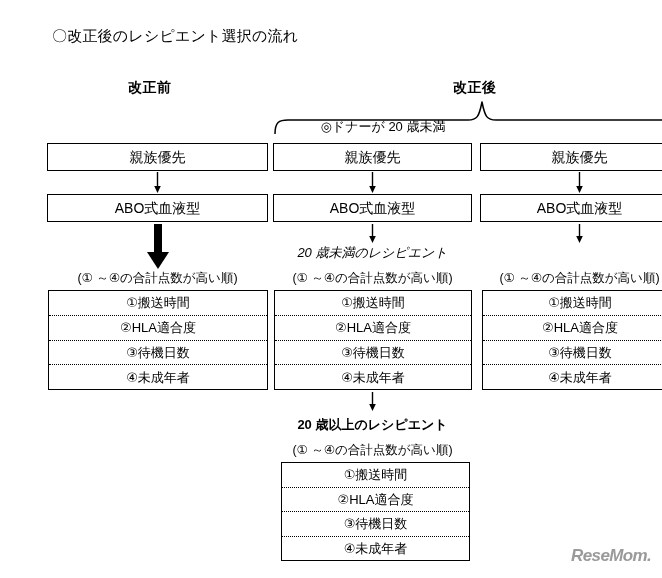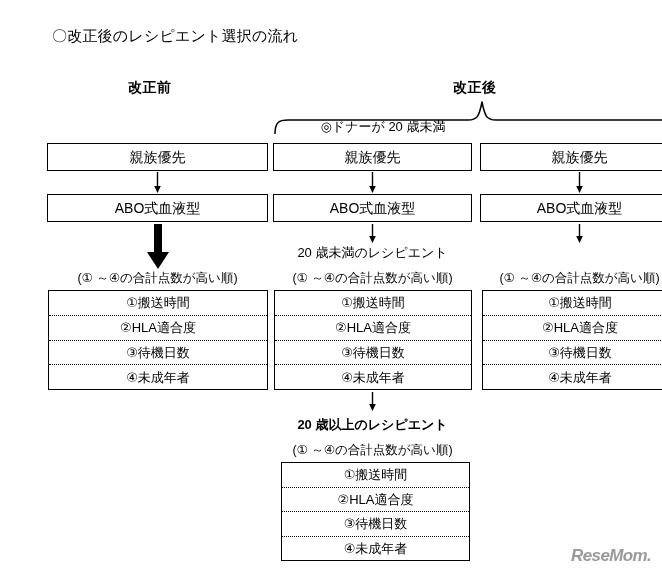--- a/index.html
+++ b/index.html
@@ -207,21 +207,21 @@
 
   <div class="box" style="left:233px; top:194px; width:199px; height:28px;">ABO式血液型</div>
 
   <div class="arrow-thin" style="left:327px; top:224px; height:20px;">
     <svg width="11" height="20" viewBox="0 0 11 20" xmlns="http://www.w3.org/2000/svg" aria-hidden="true">
       <line x1="5.5" y1="0" x2="5.5" y2="14" stroke="#000000" stroke-width="1.4"></line>
       <path d="M5.5 19 L2.2 12 L8.8 12 Z" fill="#000000"></path>
     </svg>
   </div>
 
-  <div class="caption" style="left:233px; top:245px; width:199px;">20 歳未満のレシピエント</div>
+  <div class="caption" style="left:233px; top:245px; width:199px;font-style:italic;">20 歳未満のレシピエント</div>
 
   <div class="caption sub" style="left:233px; top:270px; width:199px;">(① ～④の合計点数が高い順)</div>
 
   <div class="criteria" style="left:234px; top:290px; width:198px; height:100px;">
     <div class="row">①搬送時間</div>
     <div class="row">②HLA適合度</div>
     <div class="row">③待機日数</div>
     <div class="row">④未成年者</div>
   </div>
 

